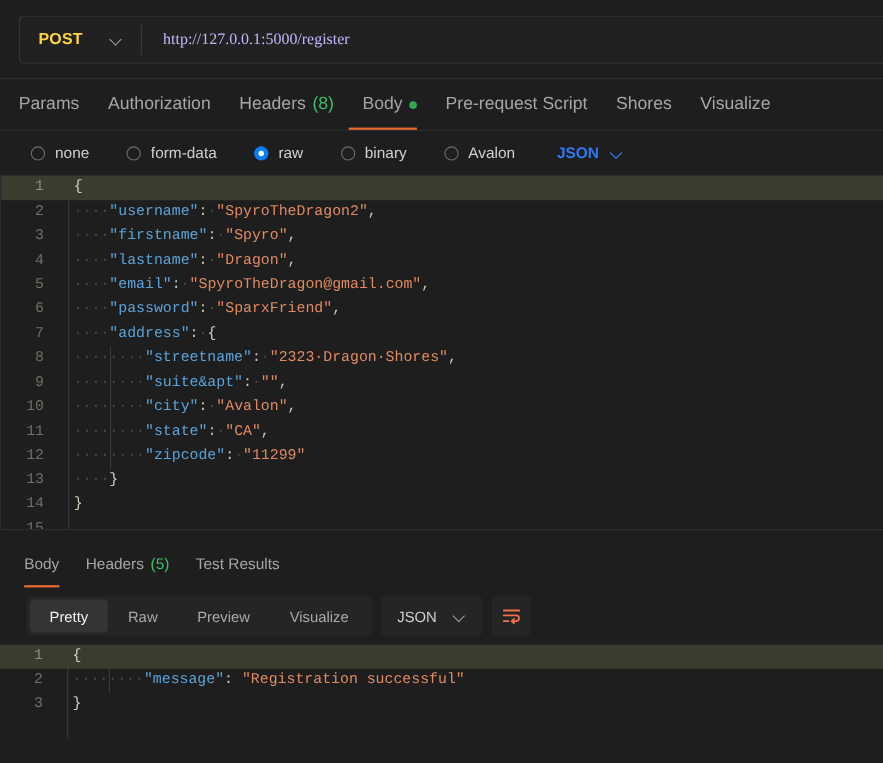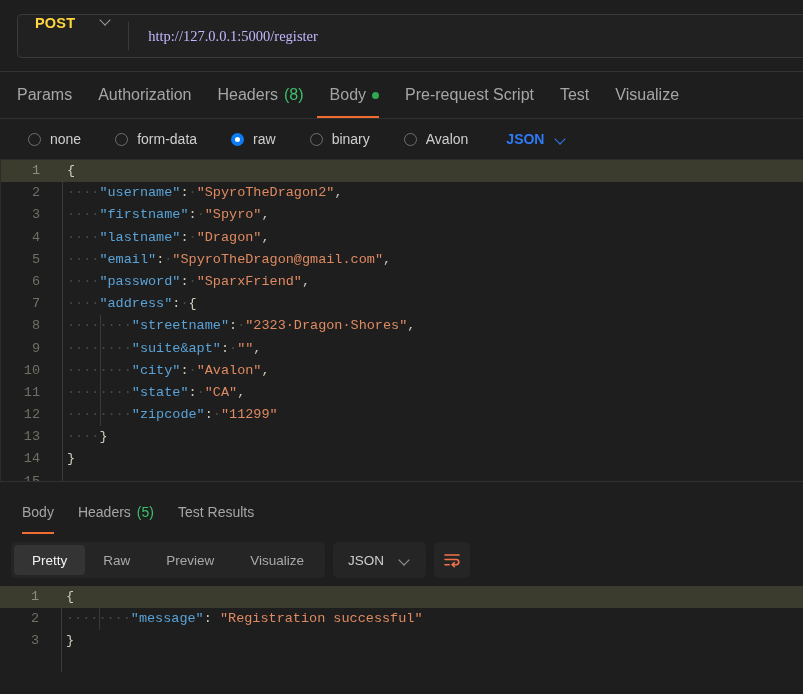--- a/index.html
+++ b/index.html
@@ -29,20 +29,21 @@
     box-sizing: border-box;
     border: 1px solid #3b3b3b;
     border-right: none;
     border-radius: 5px 0 0 5px;
     background: #212121;
     display: flex;
     align-items: center;
   }
   .method-box {
     display: flex;
+    align-items: center;
     gap: 26px;
     padding: 0 16px 0 17px;
     height: 100%;
   }
   .method-label {
     color: #ffd63d;
     font-size: 14.5px;
     font-weight: bold;
     letter-spacing: .2px;
   }
@@ -249,21 +250,21 @@
     padding-left: 10px;
   }
   .res-tabs .tab { font-size: 14px; padding: 0 12px; }
   .res-tabs .tab.active::after { left: 12px; right: 12px; }
 
   
   .res-toolbar {
     height: 52px;
     display: flex;
     align-items: center;
-    padding-left: 11px;
+    padding-left: 24px;
     gap: 8px;
   }
   .segmented {
     display: flex;
     align-items: center;
     background: #252525;
     border-radius: 5px;
     height: 36px;
     padding: 3px;
     box-sizing: border-box;
@@ -332,21 +333,21 @@
       <span class="count-green">(8)</span>
     </div>
     <div class="tab active">
       <span>Body</span>
       <span class="dot-green"></span>
     </div>
     <div class="tab">
       <span>Pre-request Script</span>
     </div>
     <div class="tab">
-      <span>Test</span>
+      <span>Shores</span>
     </div>
     <div class="tab">
       <span>Visualize</span>
     </div>
   </div>
 
 <div class="body-row" id="body-row">
     <div class="radio-item">
       <span class="radio"></span>
       <span>none</span>

